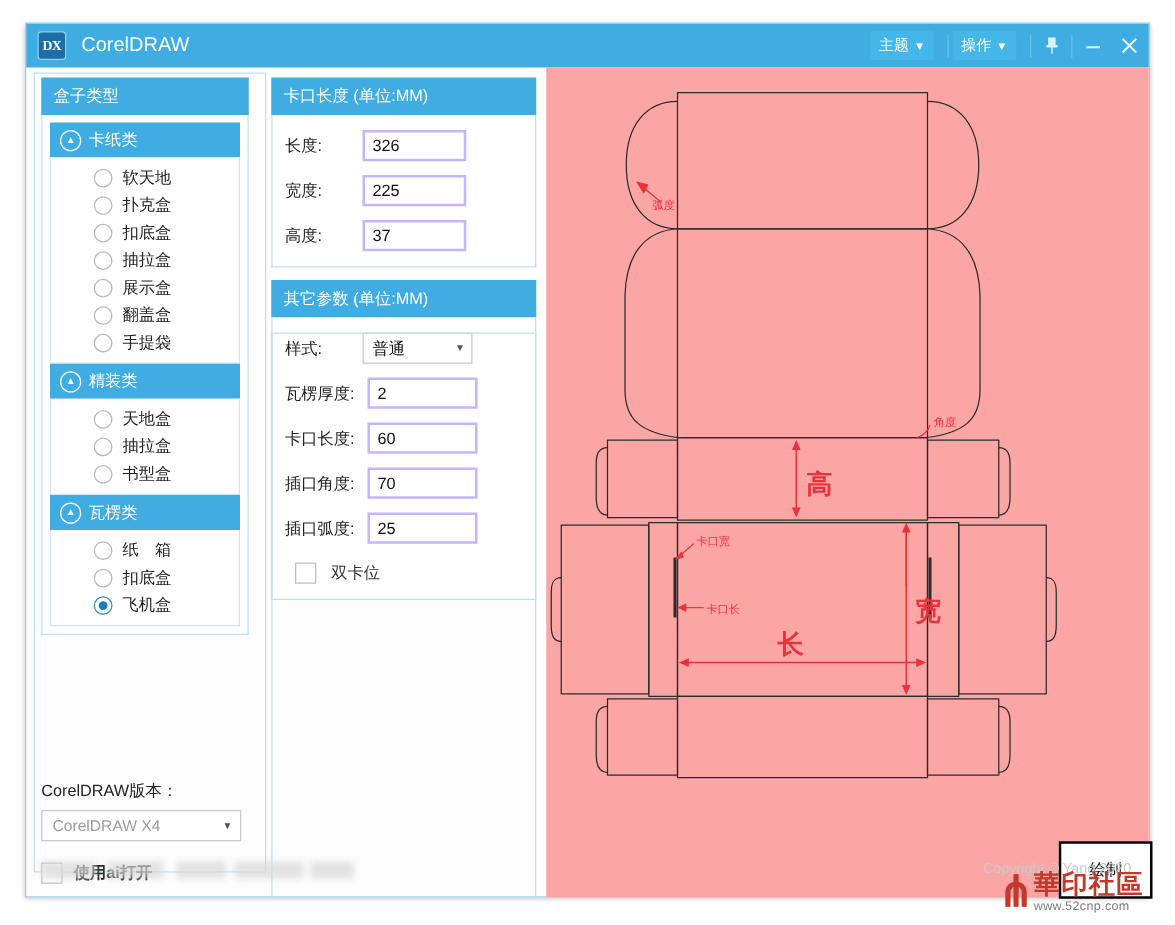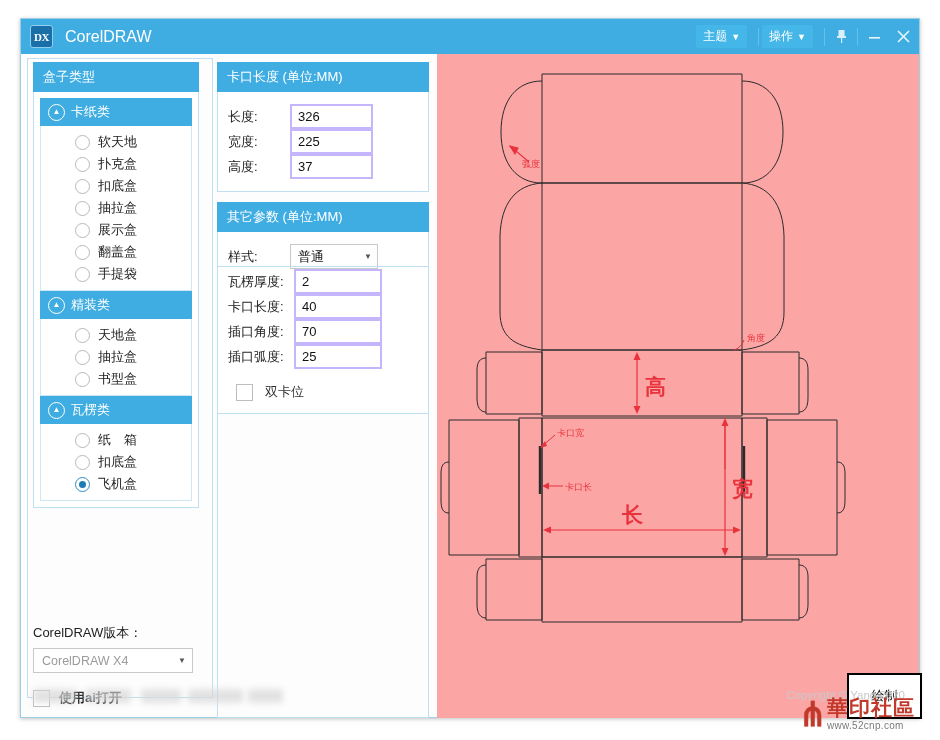--- a/index.html
+++ b/index.html
@@ -100,21 +100,21 @@
     border:1px solid #bfe0f0;box-sizing:border-box;pointer-events:none;
   }
   
   .midcol{position:absolute;left:196px;top:8px;width:212px;}
   .mpanel{margin-bottom:10px;}
   .mpanel-head{background:#3fade2;color:#fff;font-size:13px;padding:6px 10px;}
   .mpanel-body{
     border:1px solid #bfe0f0;border-top:none;background:#fff;
     padding:12px 10px 12px 10px;box-sizing:border-box;
   }
-  .fld{display:flex;align-items:center;}
+  .fld{display:flex;align-items:center;margin-bottom:11px;}
   .fld:last-child{margin-bottom:0;}
   .fld-lbl{font-size:13px;color:#222;width:62px;flex:0 0 auto;}
   .fld-lbl.wide{width:66px;}
   .txt{
     height:25px;border:2px solid #c4b5fd;background:#fff;
     font-size:13px;color:#111;padding:0 6px;box-sizing:border-box;
     display:flex;align-items:center;
   }
   .txt.w1{width:83px;}
   .txt.w2{width:88px;}
@@ -334,21 +334,21 @@
               <span>普通</span>
               <span class="caret">▼</span>
             </span>
           </div>
           <div class="fld">
             <span class="fld-lbl wide">瓦楞厚度:</span>
             <span class="txt w2">2</span>
           </div>
           <div class="fld">
             <span class="fld-lbl wide">卡口长度:</span>
-            <span class="txt w2">40</span>
+            <span class="txt w2">60</span>
           </div>
           <div class="fld">
             <span class="fld-lbl wide">插口角度:</span>
             <span class="txt w2">70</span>
           </div>
           <div class="fld">
             <span class="fld-lbl wide">插口弧度:</span>
             <span class="txt w2">25</span>
           </div>
           <div class="chk-row2">

